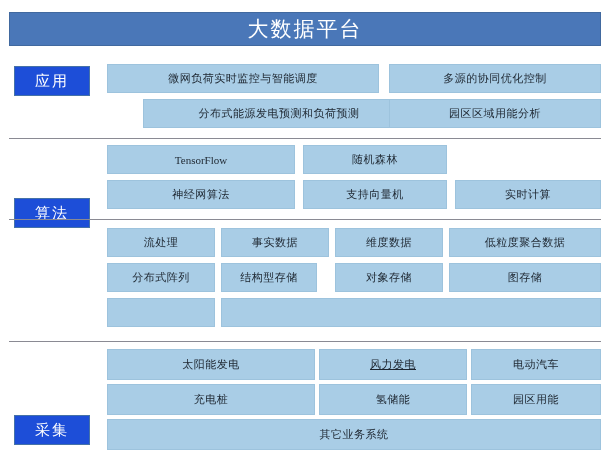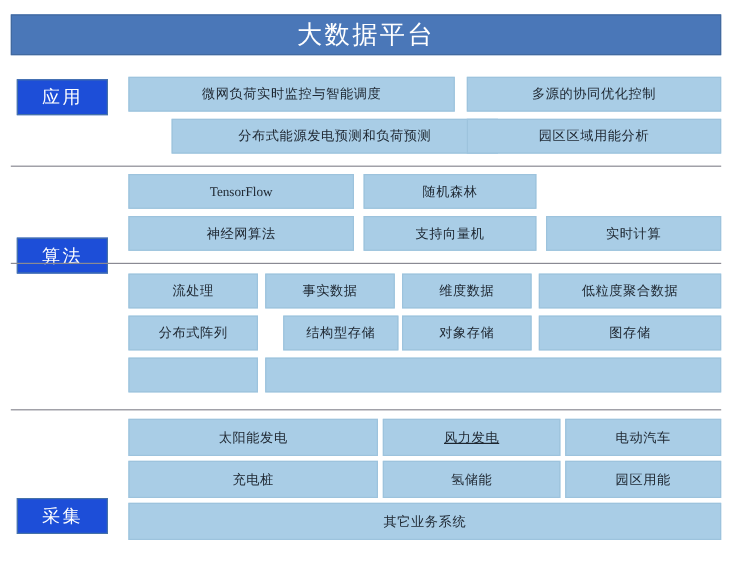--- a/index.html
+++ b/index.html
@@ -127,21 +127,21 @@
 
   <div class="sep" style="top:219px;"></div>
 
 
   <div class="cell" style="left:107px; top:228px; width:108px;">流处理</div>
   <div class="cell" style="left:221px; top:228px; width:108px;">事实数据</div>
   <div class="cell" style="left:335px; top:228px; width:108px;">维度数据</div>
   <div class="cell" style="left:449px; top:228px; width:152px;">低粒度聚合数据</div>
 
   <div class="cell" style="left:107px; top:263px; width:108px;">分布式阵列</div>
-  <div class="cell" style="left:236px; top:263px; width:96px;">结构型存储</div>
+  <div class="cell" style="left:221px; top:263px; width:96px;">结构型存储</div>
   <div class="cell" style="left:335px; top:263px; width:108px;">对象存储</div>
   <div class="cell" style="left:449px; top:263px; width:152px;">图存储</div>
 
   <div class="cell empty" style="left:107px; top:298px; width:108px;"></div>
   <div class="cell empty" style="left:221px; top:298px; width:380px;"></div>
 
   <div class="sep" style="top:341px;"></div>
 
   <div class="layer-label" style="top:415px;">
     <span>采集</span>

